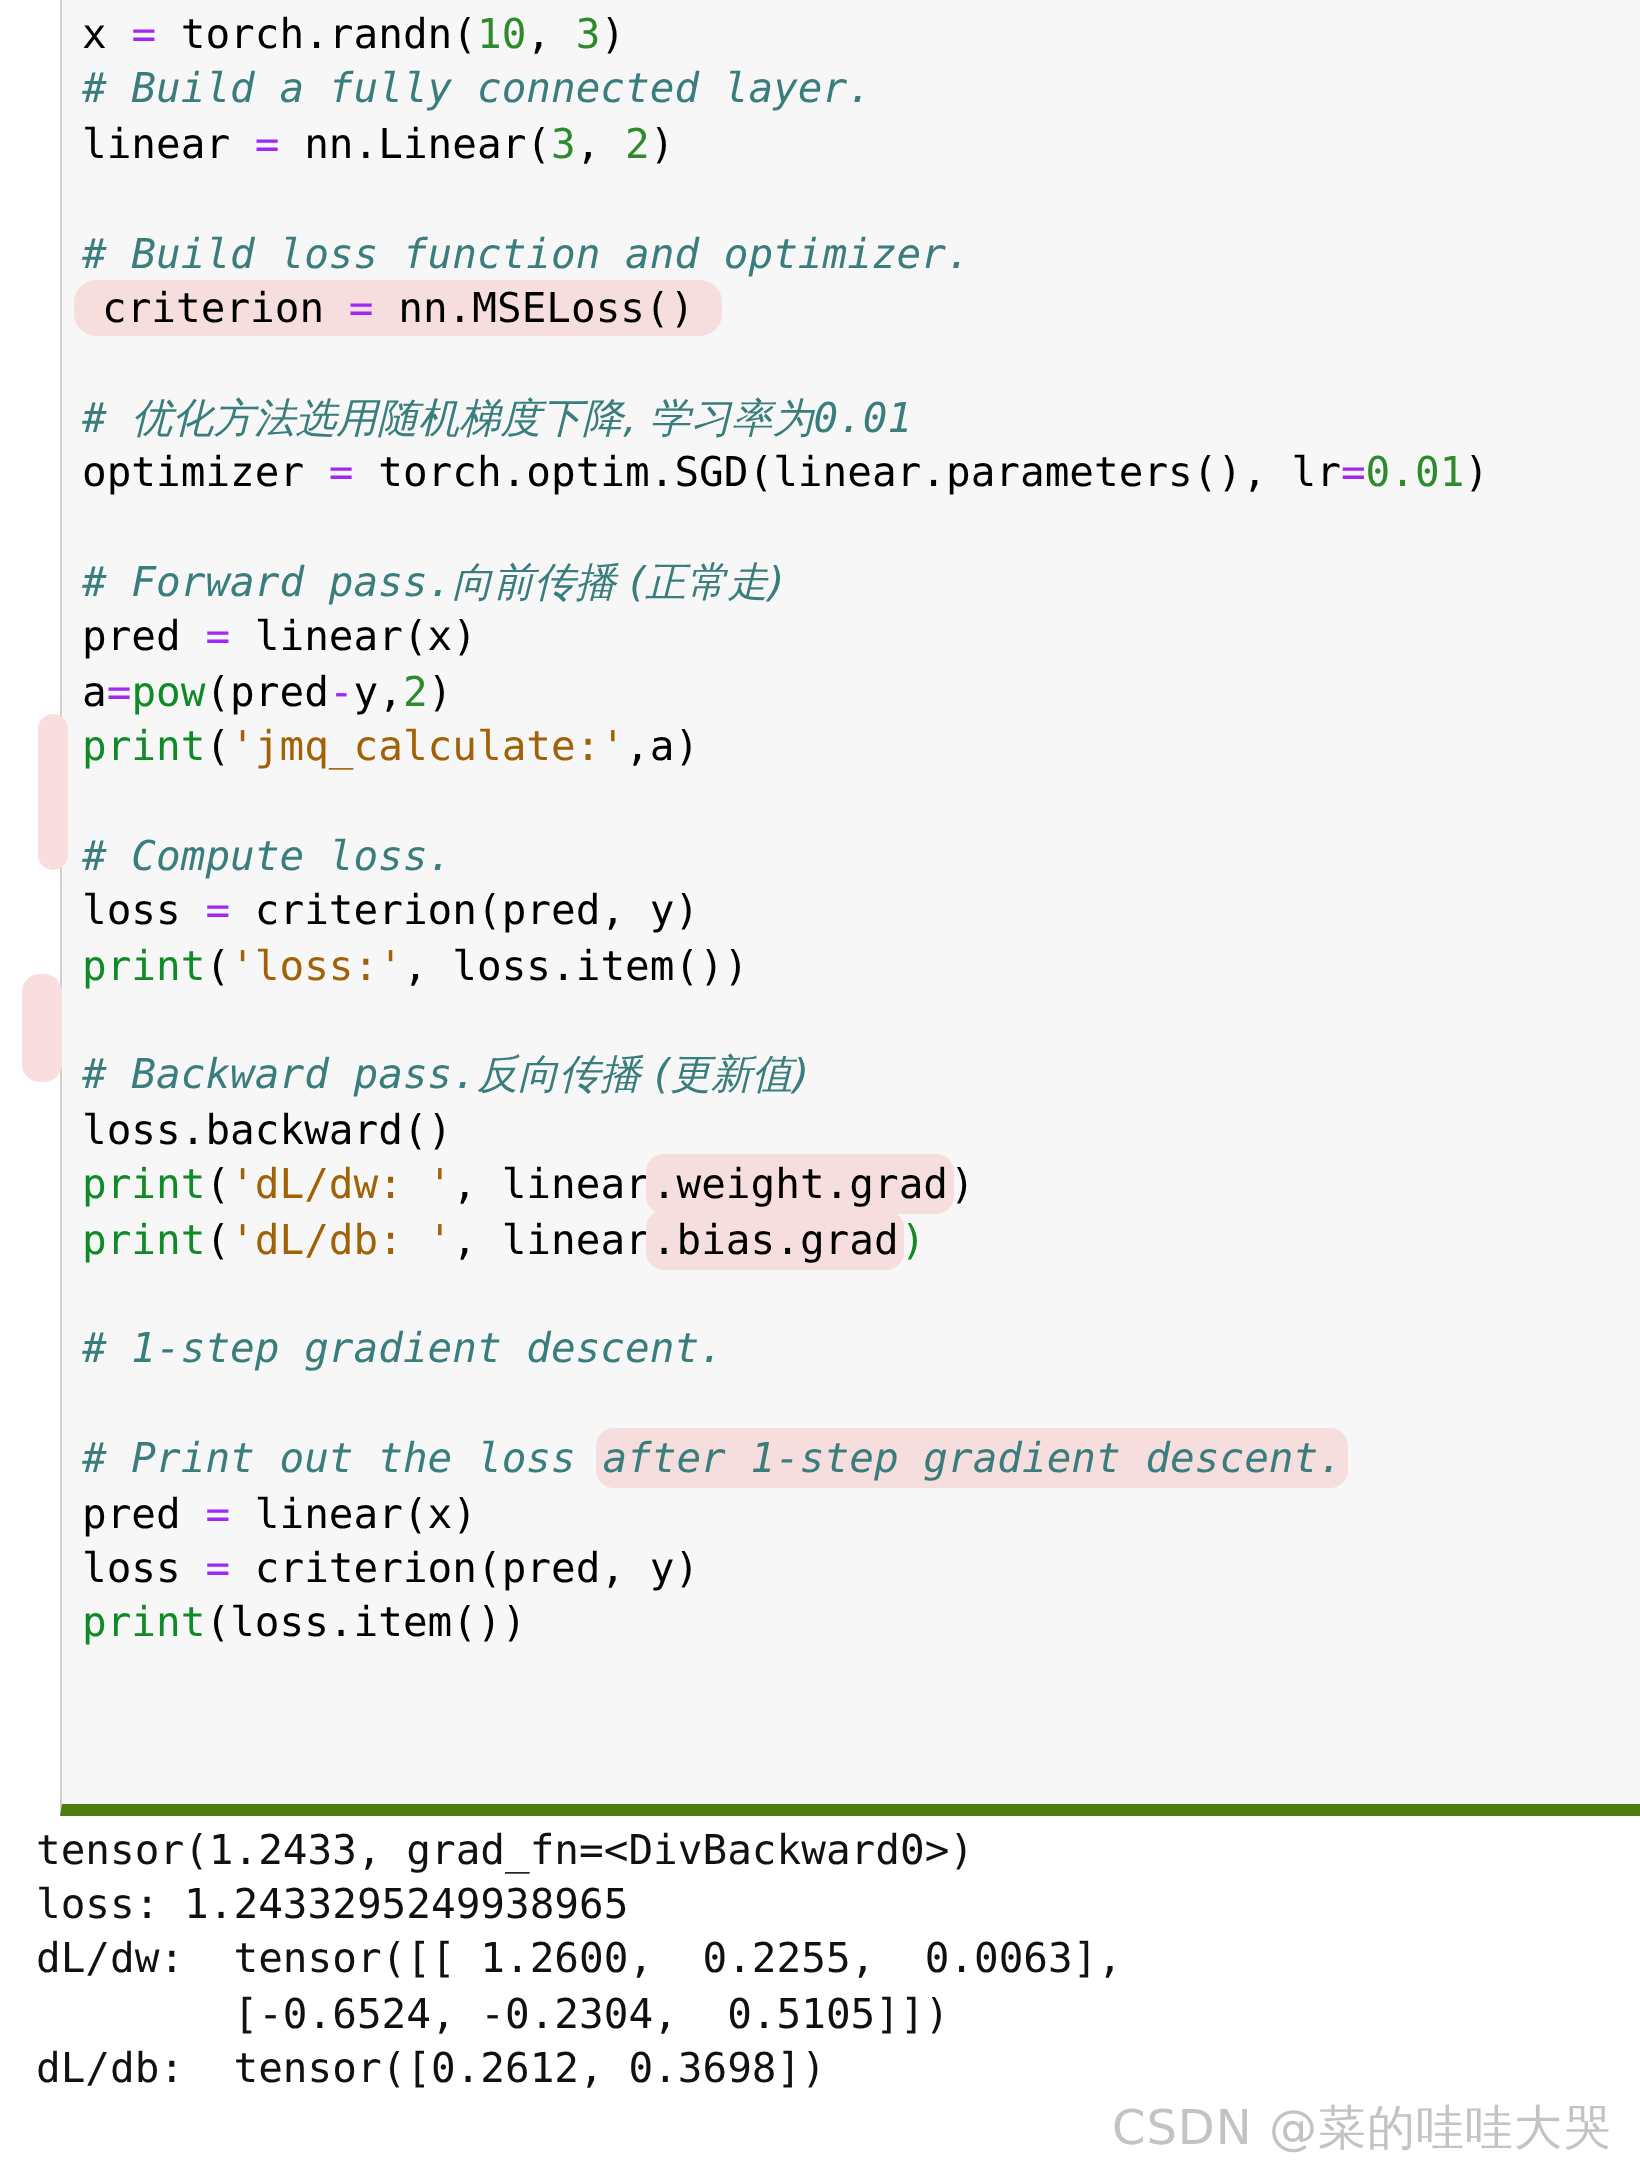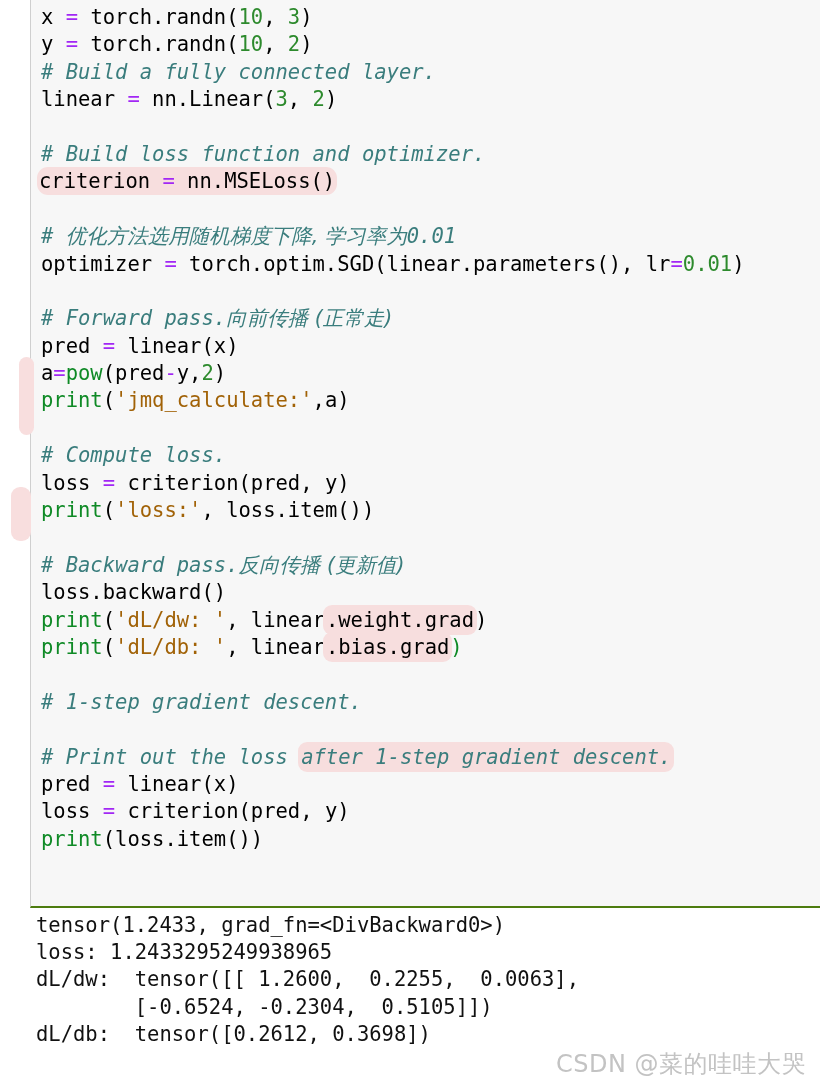--- a/index.html
+++ b/index.html
@@ -24,21 +24,21 @@
 
   
   .code-cell {
     position: absolute;
     left: 30px;
     top: 0px;
     width: 790px;
     height: 908px;
     background: #f7f7f7;
     border-left: 1px solid #cfcfcf;
-    border-bottom: 2px solid #4d7c0f;
+    border-bottom: 6px solid #4d7c0f;
     box-sizing: border-box;
     overflow: hidden;
   }
 
   .code-body {
     padding: 4px 0 0 10px;
   }
 
   .line {
     height: 27.4px;
@@ -59,21 +59,21 @@
   .op  { color: #a227f5; }                        
   .num { color: #2d8a2d; }                        
   .s   { color: #a16207; }                        
   .nb  { color: #0f8a26; }                        
   .p   { color: #000000; }                        
 
   
   .hl {
     background: #f7dede;
     border-radius: 11px;
-    padding: 2px 2px;
+    padding: 2px 14px;
     margin: 4px -4px;
     box-decoration-break: clone;
     -webkit-box-decoration-break: clone;
   }
   .hl-soft {
     background: #f7dede;
     border-radius: 9px;
     padding: 3px 3px;
     margin: 0 -2px;
     box-decoration-break: clone;
@@ -87,21 +87,21 @@
     border-radius: 9px;
     z-index: 5;
   }
 
   
   .output {
     position: absolute;
     left: 0px;
     top: 912px;
     width: 820px;
-    padding-left: 36px;
+    padding-left: 18px;
     box-sizing: border-box;
     background: #ffffff;
   }
   .out-line {
     height: 27.2px;
     line-height: 27.2px;
     font-size: 20.5px;
     white-space: pre;
     color: #111111;
   }
@@ -121,21 +121,20 @@
 </head>
 <body>
 
 <div id="page">
 
   <div class="code-cell">
     <div class="code-body">
 
       <div class="line"><span class="p">x</span> <span class="op">=</span> <span class="p">torch.randn(</span><span class="num">10</span><span class="p">, </span><span class="num">3</span><span class="p">)</span></div>
 
-      <div class="line"><span class="p">y</span> <span class="op">=</span> <span class="p">torch.randn(</span><span class="num">10</span><span class="p">, </span><span class="num">2</span><span class="p">)</span></div>
 
       <div class="line"><span class="c"># Build a fully connected layer.</span></div>
 
       <div class="line"><span class="p">linear </span><span class="op">=</span><span class="p"> nn.Linear(</span><span class="num">3</span><span class="p">, </span><span class="num">2</span><span class="p">)</span></div>
 
       <div class="line blank">&nbsp;</div>
 
       <div class="line"><span class="c"># Build loss function and optimizer.</span></div>
 
       <div class="line"><span class="hl"><span class="p">criterion </span><span class="op">=</span><span class="p"> nn.MSELoss()</span></span></div>

